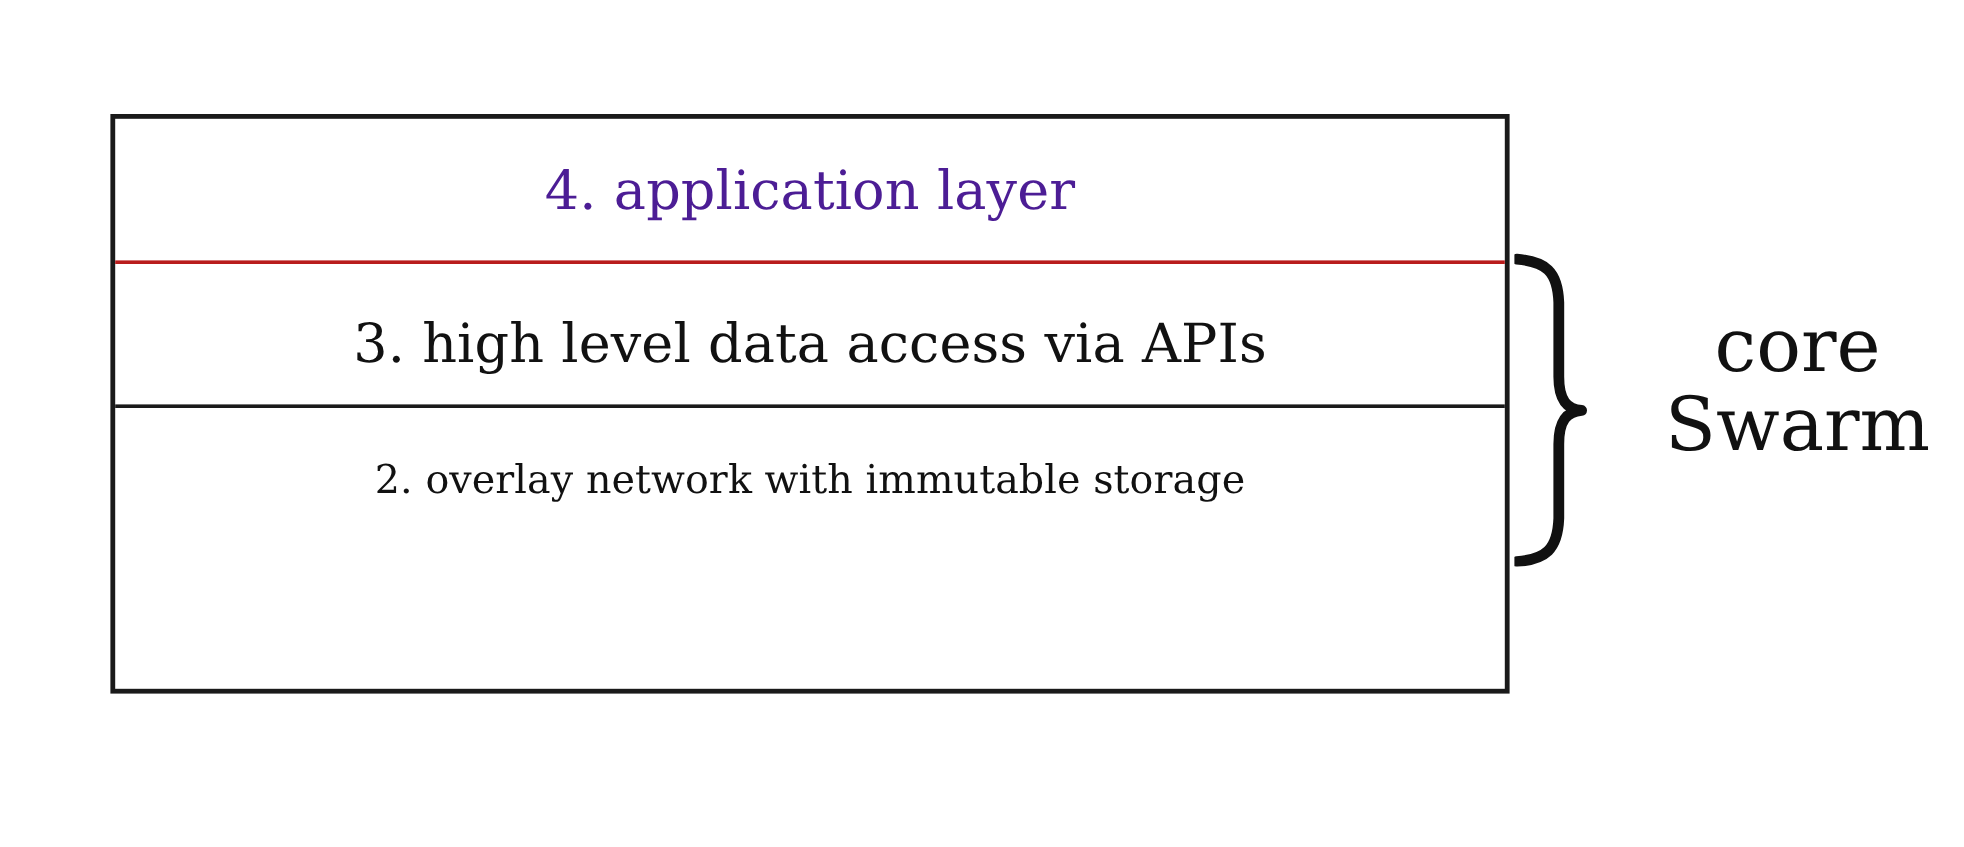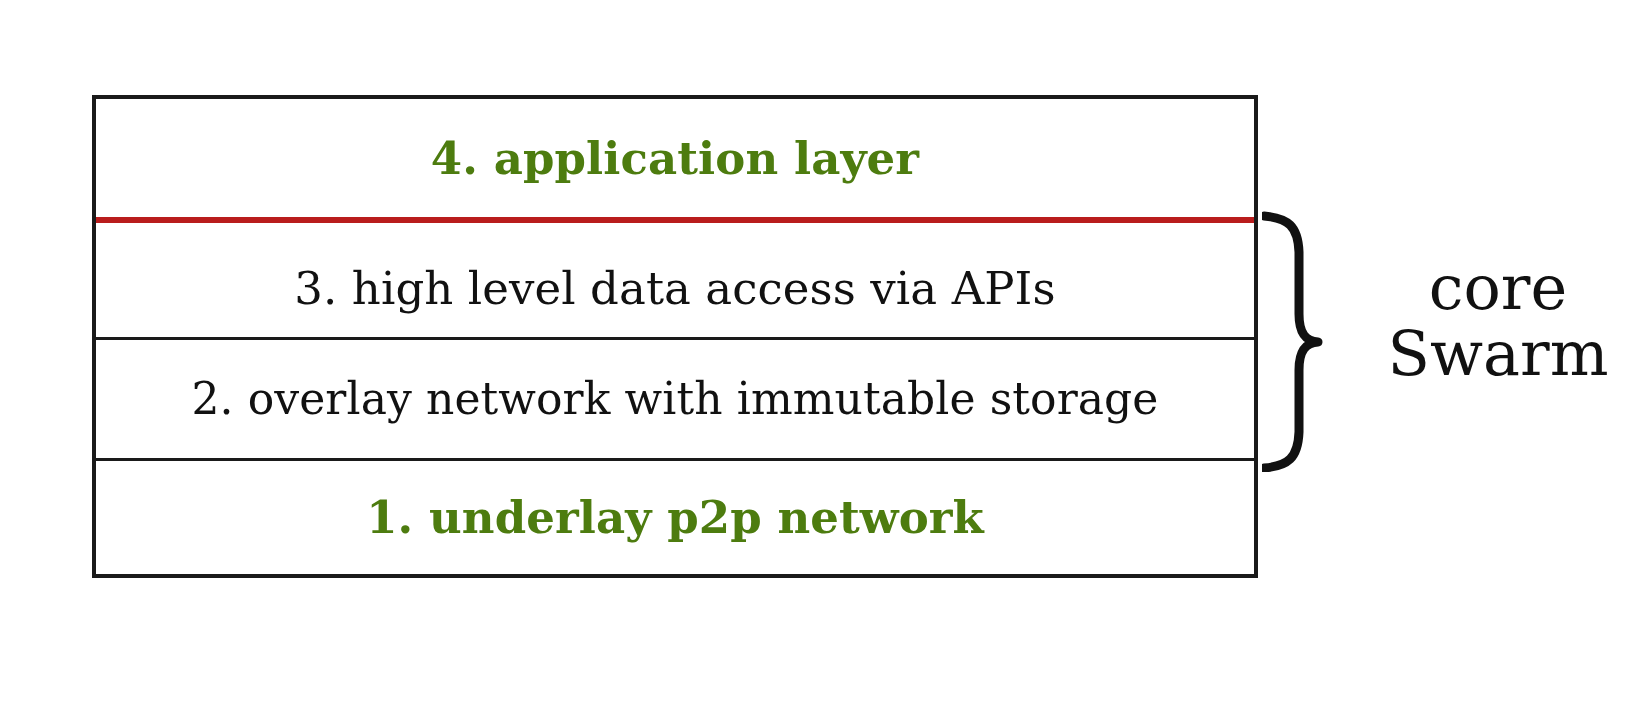--- a/index.html
+++ b/index.html
@@ -32,35 +32,35 @@
     left: 0;
     width: 100%;
     box-sizing: border-box;
     display: flex;
     align-items: center;
     justify-content: center;
     overflow: visible;
     white-space: nowrap;
   }
   .layer-row.r4 { top: 0px;   height: 118px; }
-  .layer-row.r3 { top: 118px; height: 136px; border-top: 6px solid #b91c1c; }
+  .layer-row.r3 { top: 118px; height: 136px; border-top: 3px solid #b91c1c; }
   .layer-row.r2 { top: 238px; height: 121px; border-top: 3px solid #1a1a1a; }
   .layer-row.r1 { top: 359px; height: 116px; border-top: 3px solid #1a1a1a; }
 
   .layer-label {
     display: block;
     line-height: 1;
     letter-spacing: 0.002em;
     font-weight: 400;
   }
-  .layer-label.dim   { color: #4d7c0f; font-weight: bold; }
+  .layer-label.dim   { color: #4c1d95; }
   .layer-label.solid { color: #111111; }
 
   .fs-normal { font-size: 45px; }
-  .fs-wide   { font-size: 44px; }
+  .fs-wide   { font-size: 33px; }
 
   
   .brace-wrap {
     position: absolute;
     left: 1262px;
     top: 210px;
     width: 110px;
     height: 262px;
   }
   .brace-svg {
@@ -93,23 +93,20 @@
     </div>
 
     <div class="layer-row r3">
       <span class="layer-label solid fs-normal">3. high level data access via APIs</span>
     </div>
 
     <div class="layer-row r2">
       <span class="layer-label solid fs-wide">2. overlay network with immutable storage</span>
     </div>
 
-    <div class="layer-row r1">
-      <span class="layer-label dim fs-normal">1. underlay p2p network</span>
-    </div>
 
   </div>
 
   <div class="brace-wrap">
     <svg class="brace-svg" viewBox="0 0 110 262" preserveAspectRatio="none">
       <path d="M 2 6
                C 26 8, 36 16, 37 42
                L 37 104
                C 37 124, 44 131, 56 132
                C 44 133, 37 140, 37 160

